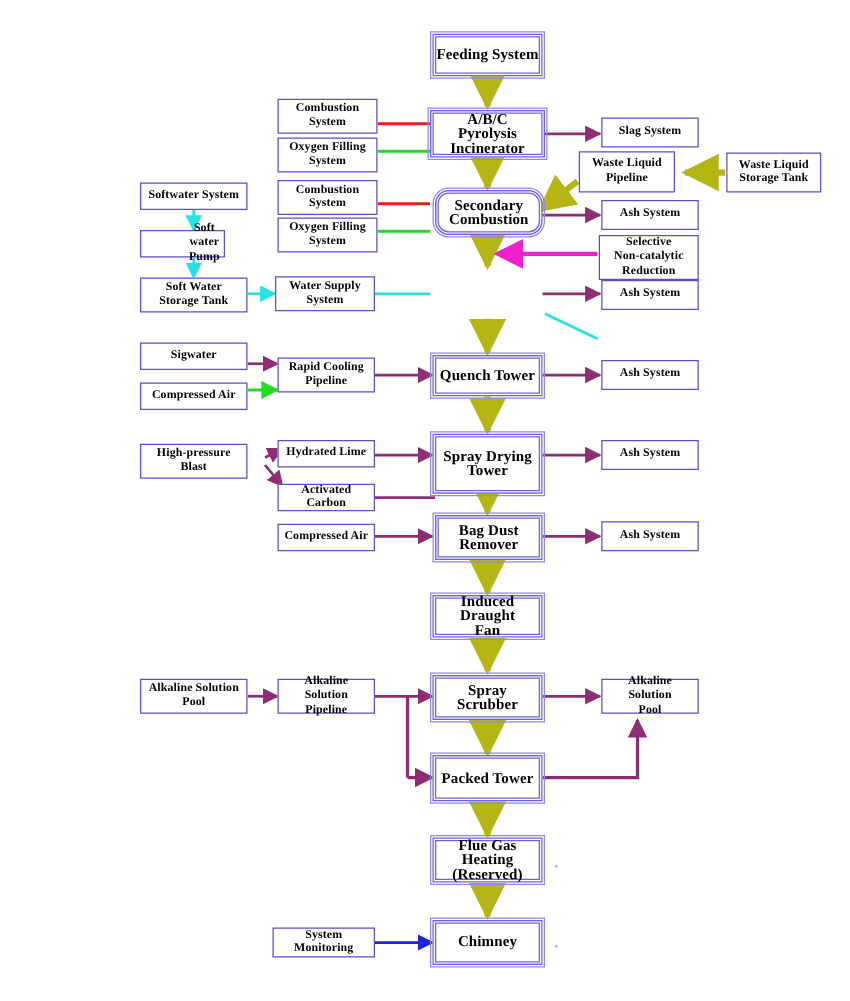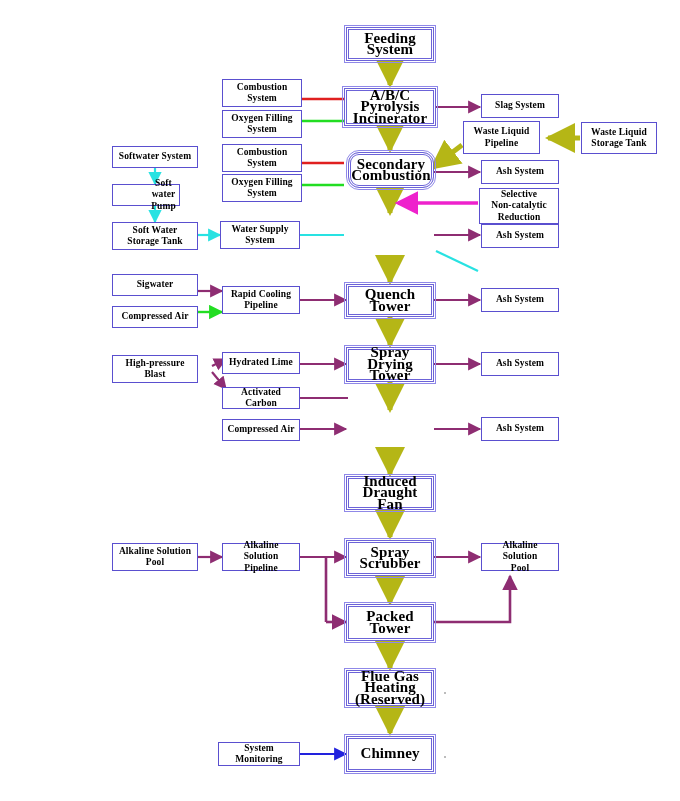--- a/index.html
+++ b/index.html
@@ -30,21 +30,21 @@
     line-height:11.5px;
     letter-spacing:0.1px;
     padding:1px 2px;
     z-index:5;
   }
   .box.main{
     border:1px solid #6c63d8;
     outline:1px solid #8f88e8;
     outline-offset:1px;
     box-shadow:inset 0 0 0 1px #ffffff, inset 0 0 0 2px #6c63d8;
-    font-size:15px;
+    font-size:12px;
   }
   .box.main .inner{
     display:block;
     width:100%;
   }
   
   svg.wires{
     position:absolute;
     left:0;top:0;
     width:680px;height:801px;
@@ -175,24 +175,27 @@
 
   <div class="box main" style="left:348px;top:152px;width:86px;height:36px;border-radius:11px;">
     <span class="inner">Secondary<br>Combustion</span>
     </div>
 
 
   <div class="box main" style="left:346px;top:284px;width:88px;height:33px;">
     <span class="inner">Quench Tower</span>
     </div>
 
-  <div class="box main" style="left:346px;top:347px;width:88px;height:35px;">
+  <div class="box main" style="left:346px;top:347px;width:88px;height:48px;">
     <span class="inner">Spray Drying<br>Tower</span>
     </div>
 
+  <div class="box main" style="left:348px;top:412px;width:86px;height:36px;">
+    <span class="inner">Bag Dust<br>Remover</span>
+    </div>
 
   <div class="box main" style="left:346px;top:476px;width:88px;height:34px;">
     <span class="inner">Induced Draught<br>Fan</span>
     </div>
 
   <div class="box main" style="left:346px;top:540px;width:88px;height:36px;">
     <span class="inner">Spray Scrubber</span>
     </div>
 
   <div class="box main" style="left:346px;top:604px;width:88px;height:37px;">

